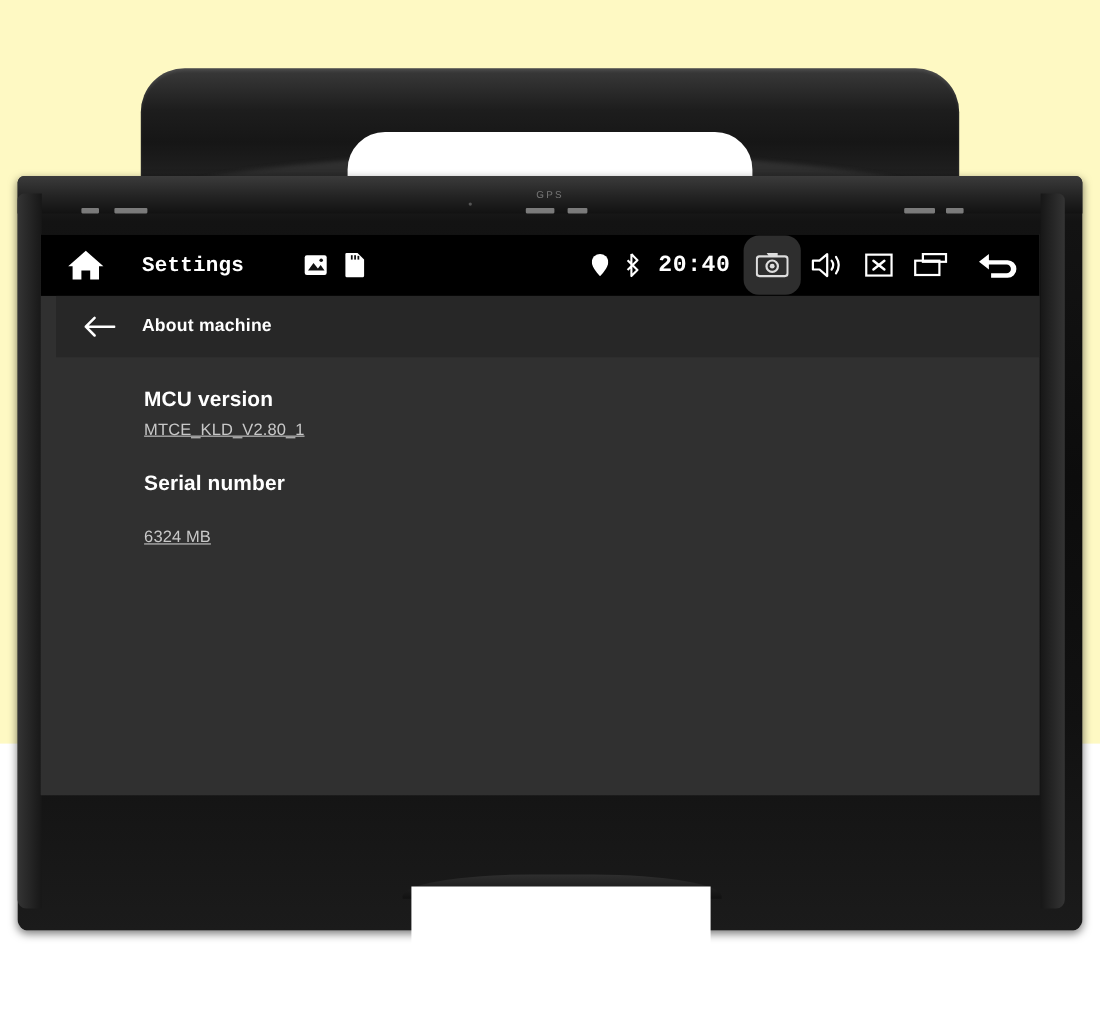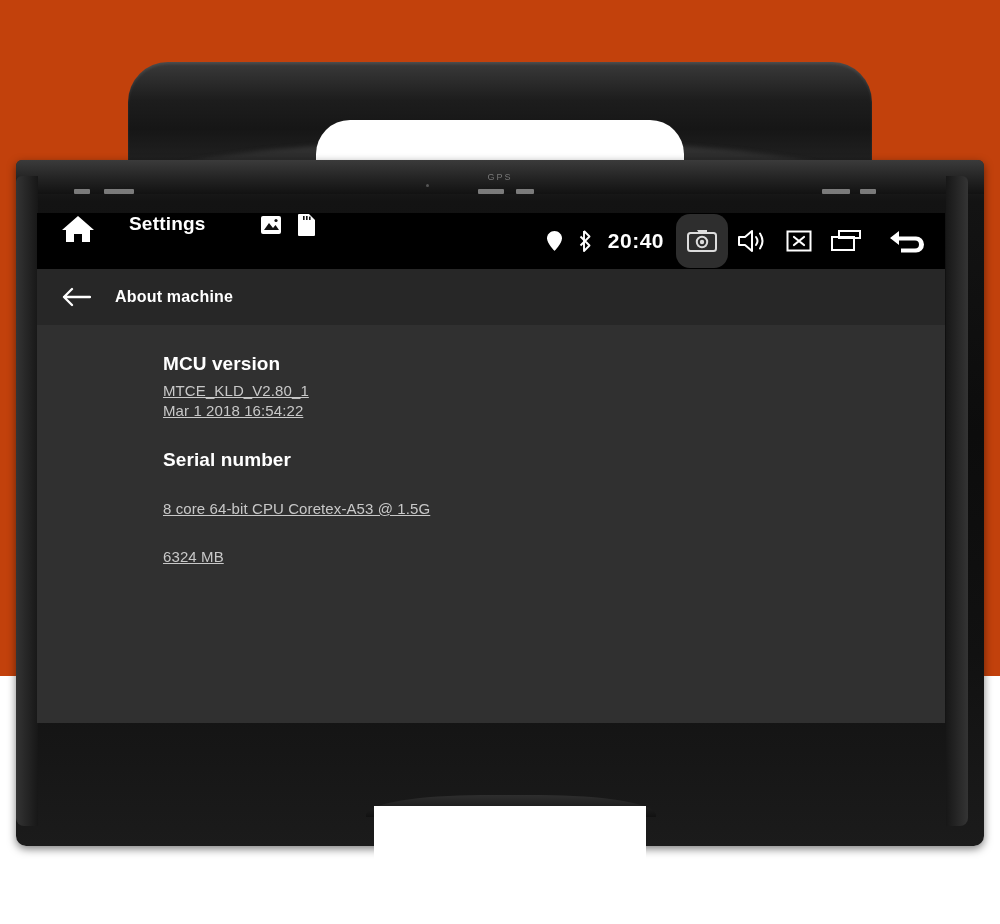--- a/index.html
+++ b/index.html
@@ -3,21 +3,21 @@
 <meta charset="utf-8">
 <style>
   * { box-sizing: border-box; margin: 0; padding: 0; }
   html, body {
     width: 1000px; height: 924px;
     background: #ffffff;
     font-family: "Liberation Sans", sans-serif;
     overflow: hidden;
   }
 
-  #stage { position: relative; width: 1000px; height: 676px; background: #c2410c; }
+  #stage { position: relative; width: 1000px; height: 676px; background: #fef9c3; }
 
   
   .top-handle {
     position: absolute; left: 128px; top: 62px; width: 744px; height: 112px;
     background: linear-gradient(180deg,#3a3a3a 0%,#1d1d1d 34%,#161616 60%,#252525 100%);
     border-radius: 40px 40px 10px 10px;
     box-shadow: inset 0 2px 3px rgba(255,255,255,.10);
   }
   .top-handle-hole {
     position: absolute; left: 316px; top: 120px; width: 368px; height: 60px;
@@ -73,42 +73,42 @@
 
   
   .screen {
     position: absolute; left: 37px; top: 213px; width: 908px; height: 510px;
     background: #303030; overflow: hidden;
   }
 
   
   .statusbar {
     position: absolute; left: 0; top: 0; width: 100%; height: 56px;
-    background: #000; display: flex; align-items: flex-start;
+    background: #000; display: flex; align-items: center; font-family: Liberation Mono, monospace;
   }
   .sb-home { width: 82px; display:flex; align-items:center; justify-content:center; }
   .sb-title { color:#fff; font-size:19px; font-weight:bold; margin-left:10px; letter-spacing:.2px; }
   .sb-icons-left { display:flex; align-items:center; gap:14px; margin-left:54px; }
   .sb-spacer { flex:1; }
   .sb-right { display:flex; align-items:center; height:100%; }
   .sb-right .sb-ic { width:47px; height:100%; display:flex; align-items:center; justify-content:center; }
   .sb-clock { color:#fff; font-size:21px; font-weight:bold; padding:0 12px 0 8px; letter-spacing:.5px; }
   .sb-ic.pressed { background:#2e2e2e; border-radius:14px; height:54px; width:52px; }
   .sb-ic.wide { width:76px; }
 
   
   .subheader {
-    position:absolute; left:0; top:56px; width:100%; height:56px;
+    position:absolute; left:14px; top:56px; width:100%; height:56px;
     background:#272727; display:flex; align-items:center;
   }
   .sub-back { width:78px; display:flex; align-items:center; justify-content:center; }
   .sub-title { color:#fff; font-size:16px; font-weight:bold; letter-spacing:.2px; }
 
   
-  .content { position:absolute; left:0; top:112px; width:100%; height:398px; background:#303030; padding:28px 0 0 94px;margin-left:32px; }
+  .content { position:absolute; left:0; top:112px; width:100%; height:398px; background:#303030; padding:28px 0 0 94px; }
   .item { margin-bottom:28px; }
   .item-title { color:#ffffff; font-size:19px; font-weight:bold; letter-spacing:.1px; margin-bottom:6px; }
   .item-value { color:#c8c8c8; font-size:15px; line-height:1.33; letter-spacing:.1px;text-decoration:underline; }
 
   
   .hw-row { position:absolute; left:0; top:723px; width:1000px; height:123px; }
 
   svg { display:block; }
 </style>
 </head>
@@ -224,29 +224,27 @@
         </svg>
       </div>
       <div class="sub-title">About machine</div>
     </div>
 
     <div class="content">
 
       <div class="item">
         <div class="item-title">MCU version</div>
         <div class="item-value">MTCE_KLD_V2.80_1</div>
-        <div class="item-value">Mar  1 2018 16:54:22</div>
       </div>
 
       <div class="item">
         <div class="item-title">Serial number</div>
       </div>
 
       <div class="item">
-        <div class="item-value">8 core 64-bit CPU Coretex-A53 @ 1.5G</div>
       </div>
 
       <div class="item">
         <div class="item-value">6324 MB</div>
       </div>
 
     </div>
   </div>
 
   <div class="hw-row">

